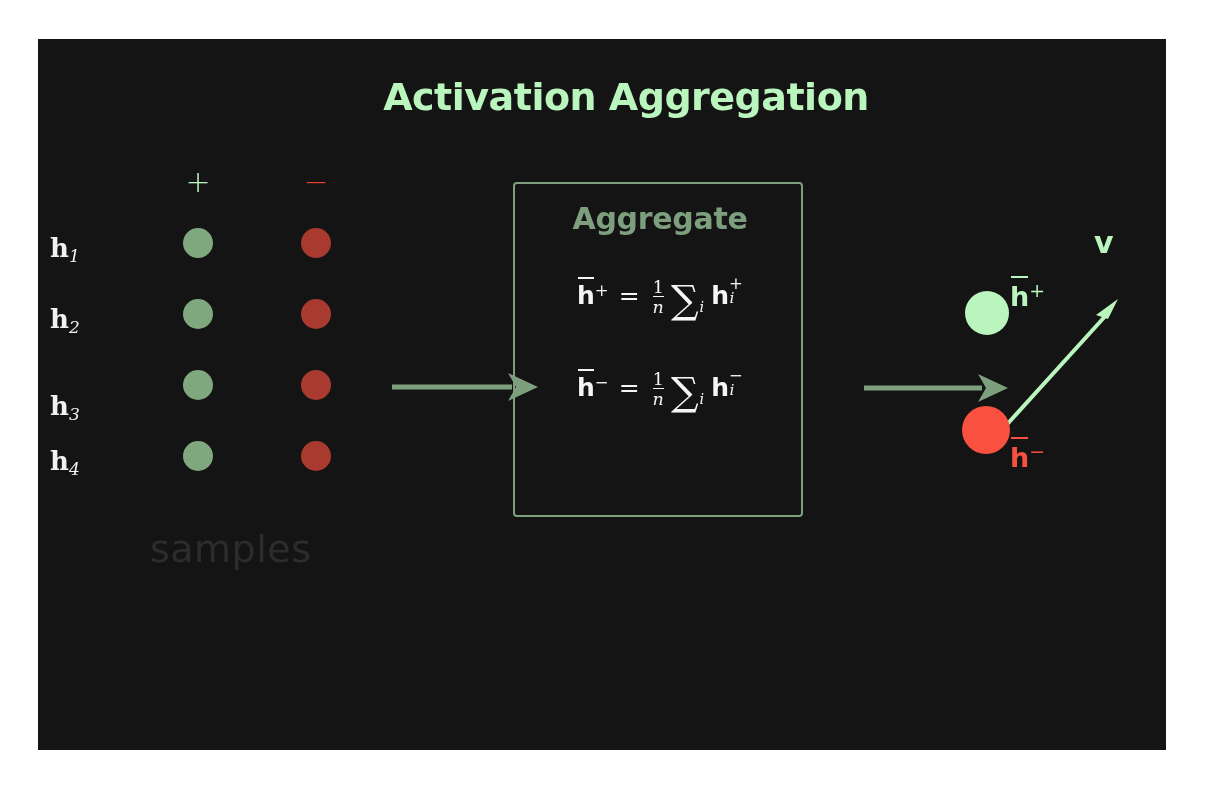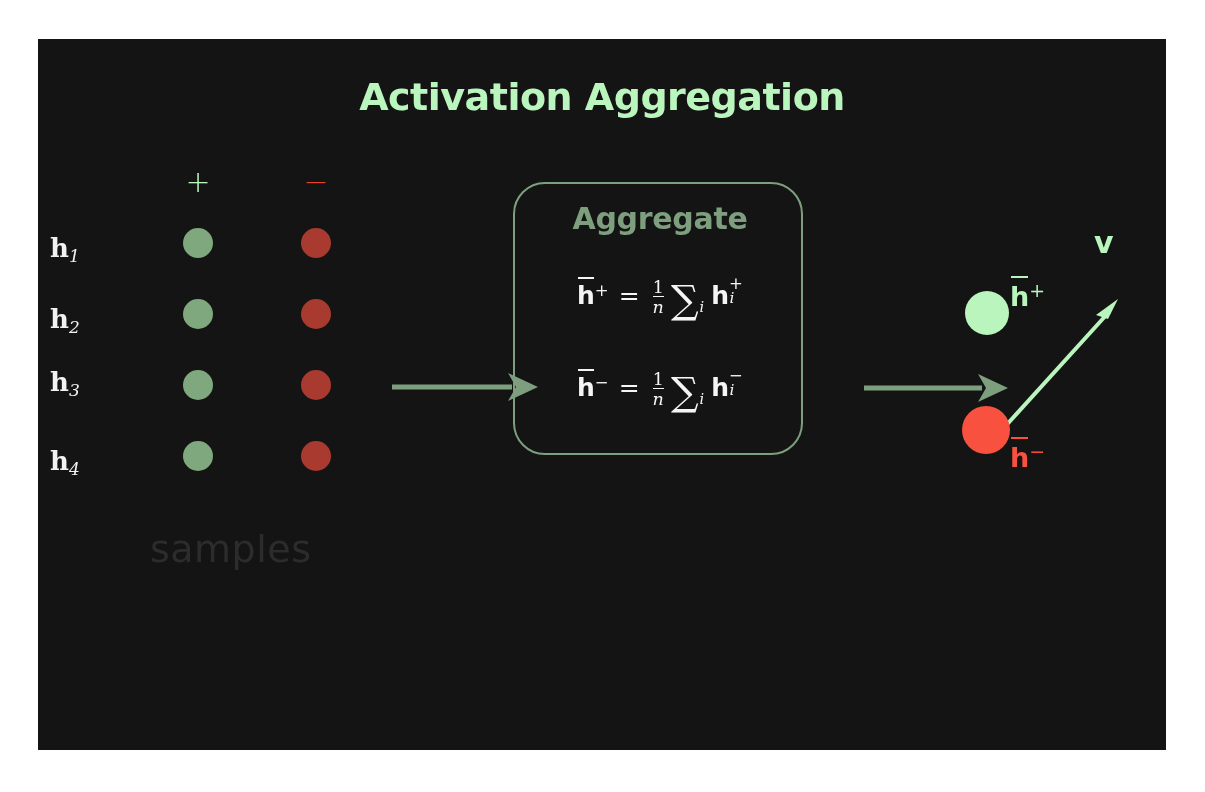--- a/index.html
+++ b/index.html
@@ -37,20 +37,21 @@
     position: absolute;
     left: 0;
     top: 36px;
     width: 1128px;
     text-align: center;
     color: #b9f5bc;
     font-family: "DejaVu Sans", sans-serif;
     font-weight: bold;
     font-size: 38px;
     letter-spacing: -0.5px;
+    padding-left: 24px;
   }
 
   
   .col-head {
     position: absolute;
     width: 40px;
     text-align: center;
     font-family: "DejaVu Sans", sans-serif;
     font-size: 30px;
     line-height: 30px;
@@ -100,23 +101,23 @@
   .arrow-svg { position: absolute; }
   #arrow1 { left: 352px; top: 326px; }
   #arrow2 { left: 824px; top: 327px; }
 
   
   #agg-box {
     position: absolute;
     left: 475px;
     top: 143px;
     width: 290px;
-    height: 273px;
+    height: 335px;
     border: 2.5px solid #7d9f7e;
-    border-radius: 32px;
+    border-radius: 4px;
     box-sizing: border-box;
   }
   #agg-title {
     position: absolute;
     left: 0;
     top: 17px;
     width: 290px;
     text-align: center;
     color: #7d9f7e;
     font-family: "DejaVu Sans", sans-serif;
@@ -271,21 +272,21 @@
 
     <div id="col-head-pos" class="col-head">+</div>
     <div id="col-head-neg" class="col-head">−</div>
 
     <div class="row-label" style="left:12px; top:196px;">
       <span>h</span><span class="sub">1</span>
     </div>
     <div class="row-label" style="left:12px; top:267px;">
       <span>h</span><span class="sub">2</span>
     </div>
-    <div class="row-label" style="left:12px; top:330px;">
+    <div class="row-label" style="left:12px; top:354px;">
       <span>h</span><span class="sub">3</span>
     </div>
     <div class="row-label" style="left:12px; top:409px;">
       <span>h</span><span class="sub">4</span>
     </div>
 
     <div class="dot pos" style="top:189px;"></div>
     <div class="dot pos" style="top:260px;"></div>
     <div class="dot pos" style="top:331px;"></div>
     <div class="dot pos" style="top:402px;"></div>

